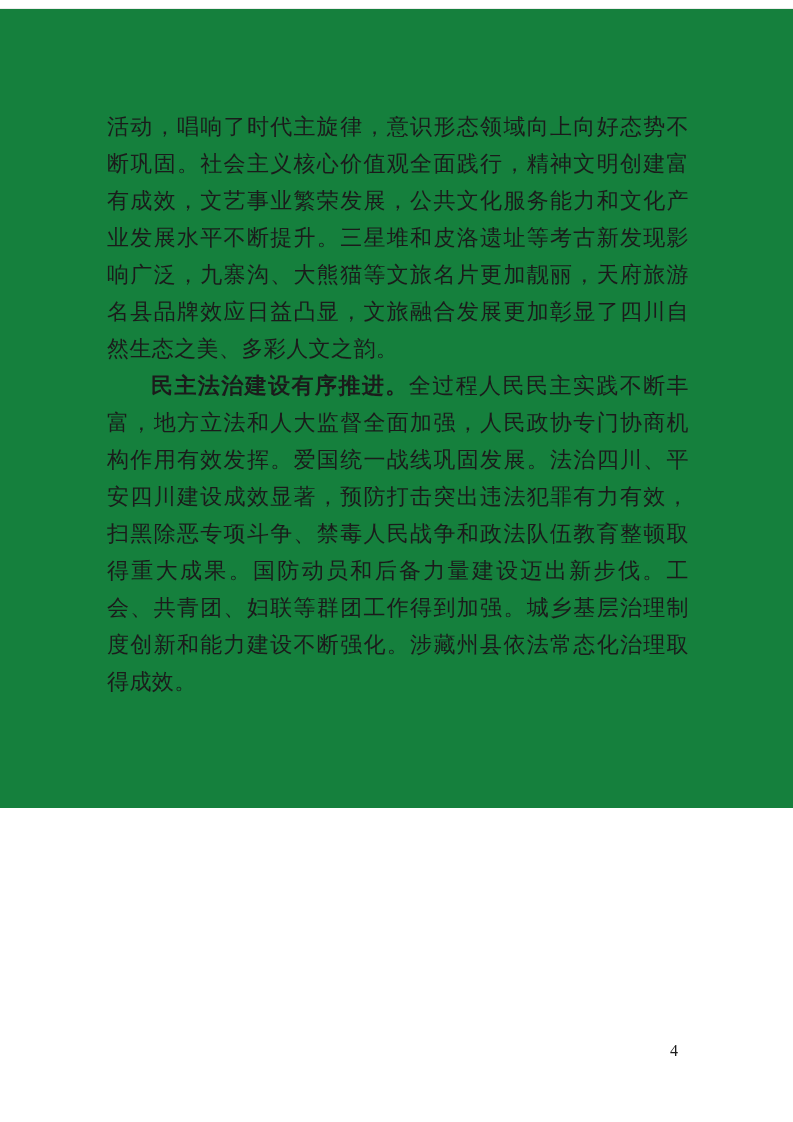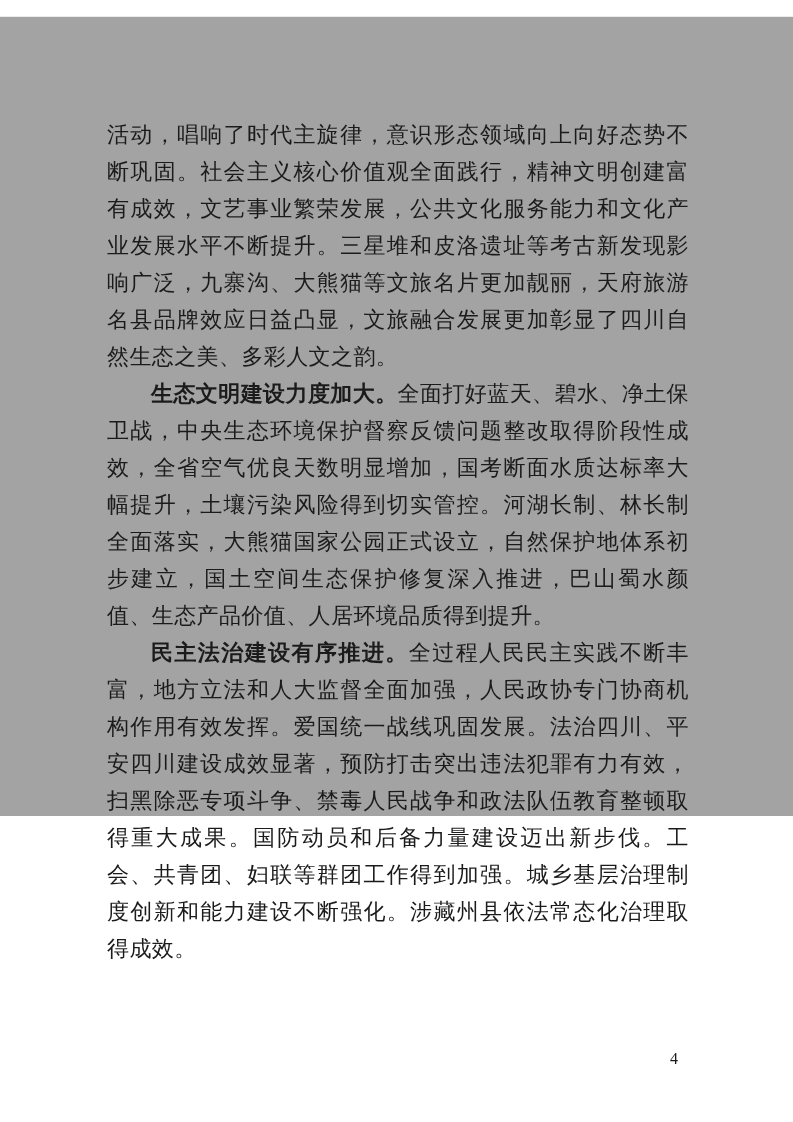--- a/index.html
+++ b/index.html
@@ -10,24 +10,24 @@
     width: 793px;
     height: 1122px;
     position: relative;
     background: #ffffff;
     overflow: hidden;
     font-family: "Liberation Serif", "DejaVu Serif", serif;
   }
   .page {
     position: absolute;
     left: 0;
-    top: 16px;
+    top: 8px;
     width: 793px;
     height: 800px;
-    background: #a3a3a3;
+    background: #15803d;
     border-top: 1px solid #ececec;
     box-sizing: border-box;
   }
   .content {
     position: absolute;
     left: 107px;
     top: 99px;
     width: 582px;
     color: #1b1b1b;
     font-size: 22px;
@@ -56,17 +56,16 @@
     color: #1b1b1b;
     font-family: "Liberation Serif", "DejaVu Serif", serif;
   }
 </style>
 </head>
 <body>
 
 <div class="page">
   <div class="content" id="content">
       <p class="para no-indent"><span>活动，唱响了时代主旋律，意识形态领域向上向好态势不断巩固。社会主义核心价值观全面践行，精神文明创建富有成效，文艺事业繁荣发展，公共文化服务能力和文化产业发展水平不断提升。三星堆和皮洛遗址等考古新发现影响广泛，九寨沟、大熊猫等文旅名片更加靓丽，天府旅游名县品牌效应日益凸显，文旅融合发展更加彰显了四川自然生态之美、多彩人文之韵。</span></p>
-      <p class="para"><strong class="lead">生态文明建设力度加大。</strong><span>全面打好蓝天、碧水、净土保卫战，中央生态环境保护督察反馈问题整改取得阶段性成效，全省空气优良天数明显增加，国考断面水质达标率大幅提升，土壤污染风险得到切实管控。河湖长制、林长制全面落实，大熊猫国家公园正式设立，自然保护地体系初步建立，国土空间生态保护修复深入推进，巴山蜀水颜值、生态产品价值、人居环境品质得到提升。</span></p>
       <p class="para"><strong class="lead">民主法治建设有序推进。</strong><span>全过程人民民主实践不断丰富，地方立法和人大监督全面加强，人民政协专门协商机构作用有效发挥。爱国统一战线巩固发展。法治四川、平安四川建设成效显著，预防打击突出违法犯罪有力有效，扫黑除恶专项斗争、禁毒人民战争和政法队伍教育整顿取得重大成果。国防动员和后备力量建设迈出新步伐。工会、共青团、妇联等群团工作得到加强。城乡基层治理制度创新和能力建设不断强化。涉藏州县依法常态化治理取得成效。</span></p>
     </div>
   <div class="page-number">4</div>
 </div>
 
 </body></html>

